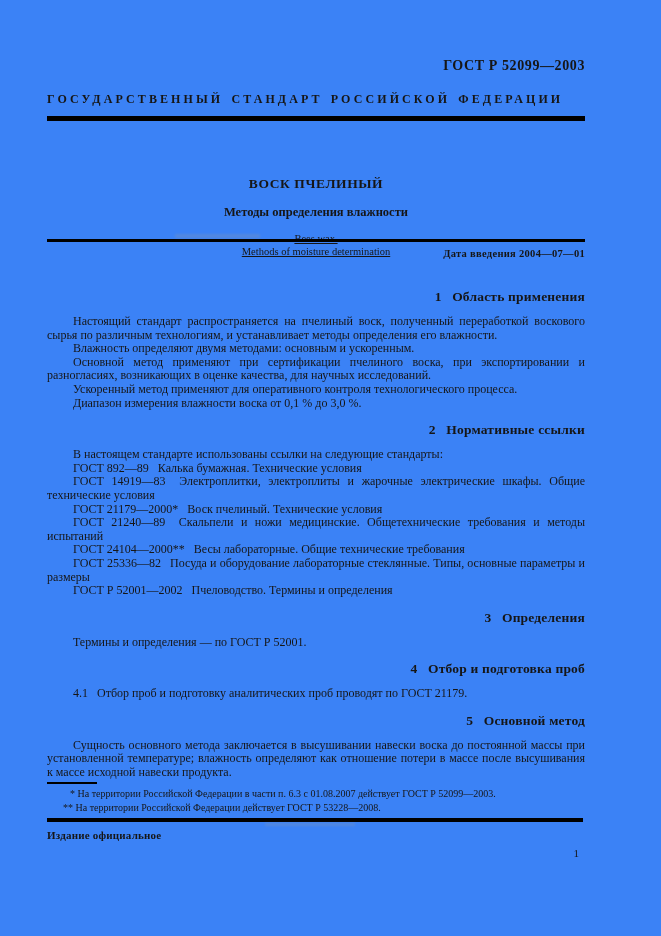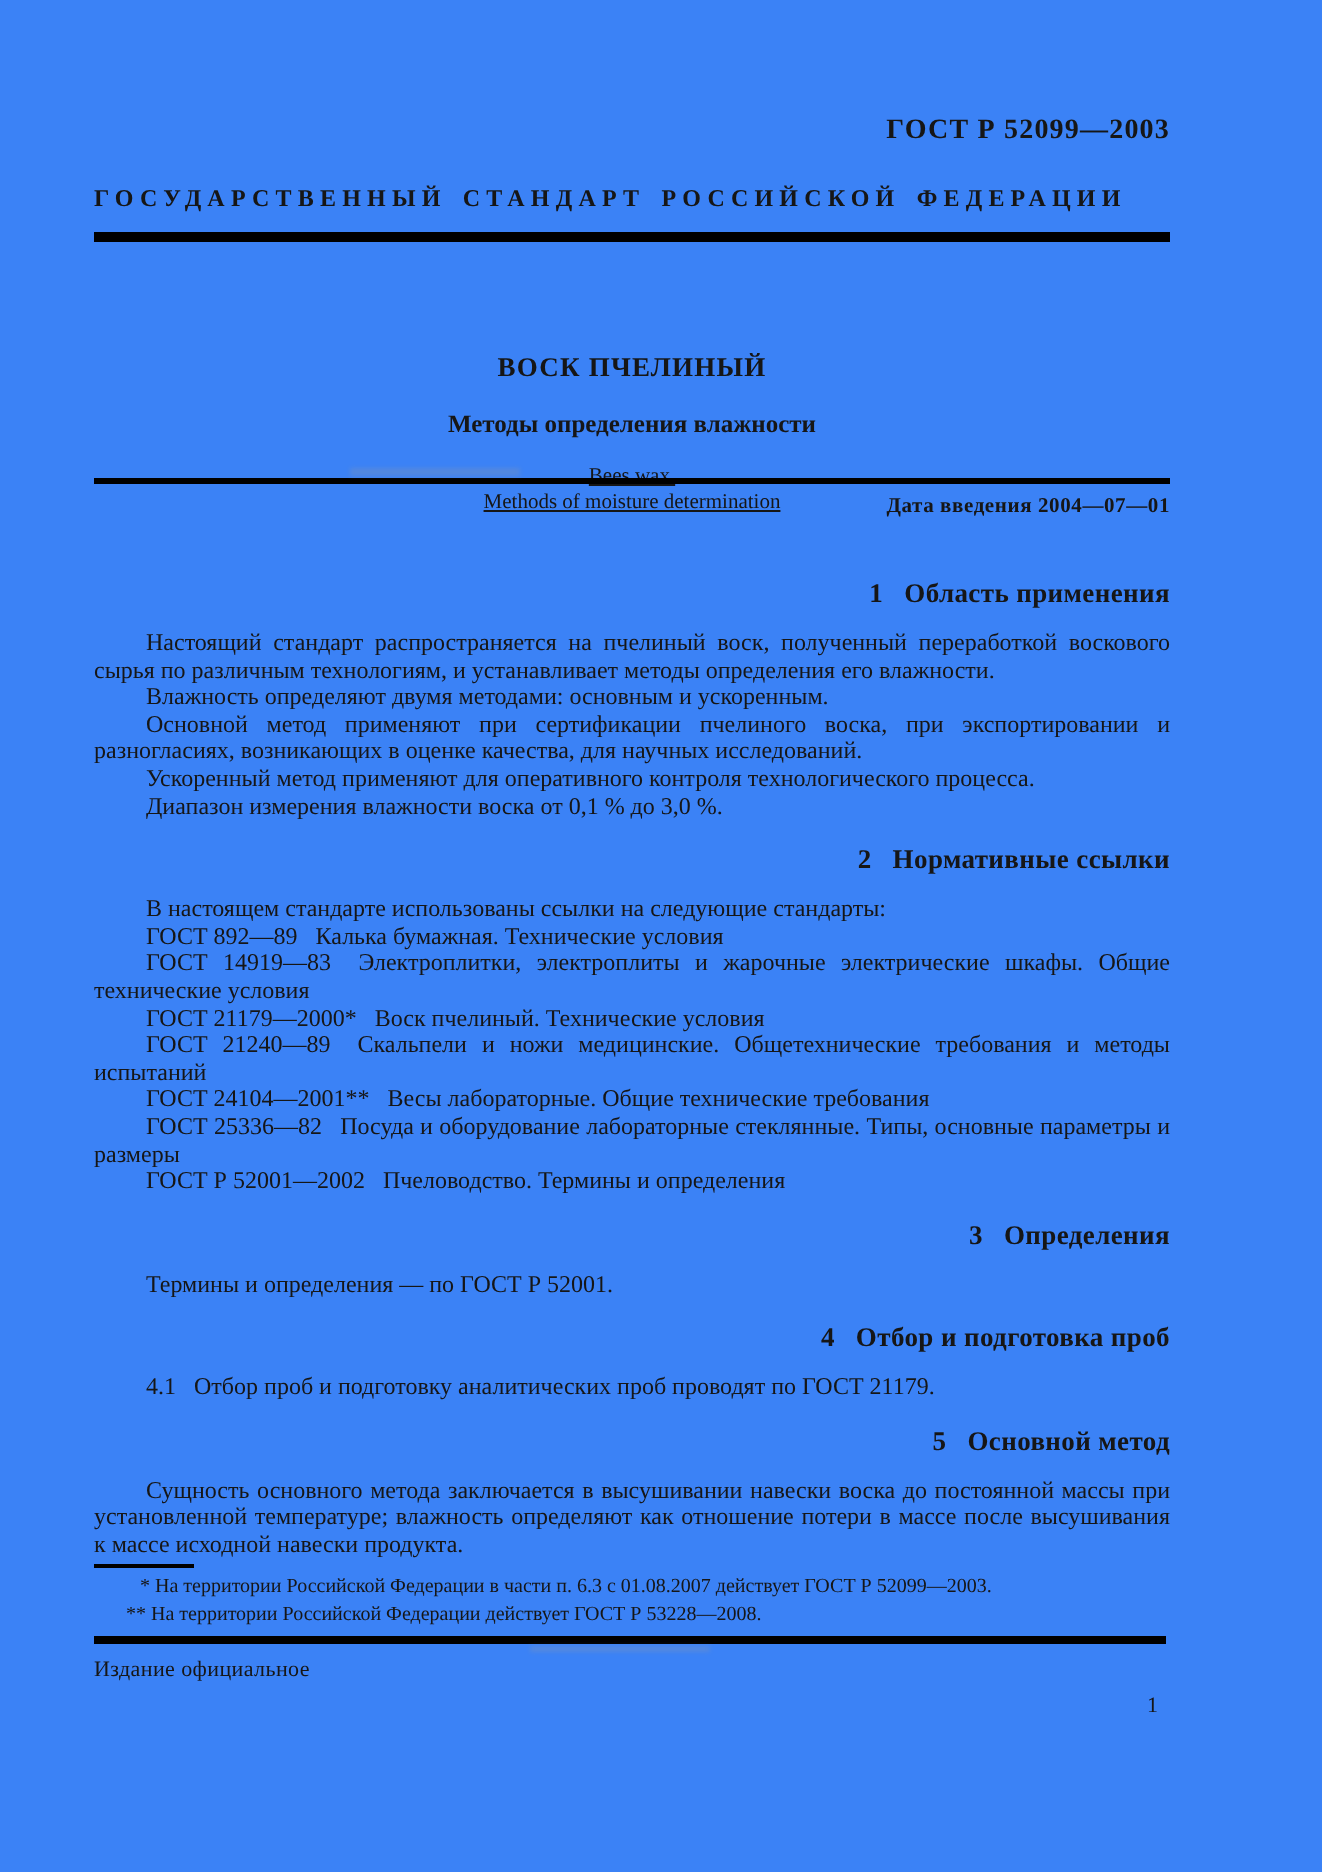--- a/index.html
+++ b/index.html
@@ -67,21 +67,21 @@
   }
   .footnotes .fn1 { text-indent: 23px; }
   .footnotes .fn2 { text-indent: 16px; }
 
   .rule-bottom {
     position: absolute; top: 818px; left: 47px; width: 536px; height: 3.5px;
     background: #000;
   }
   .edition {
     position: absolute; top: 829px; left: 47px;
-    font-size: 11px; font-weight: normal; letter-spacing: 0.2px;
+    font-size: 11px; font-weight: bold; letter-spacing: 0.2px;
   }
   .page-num {
     position: absolute; top: 847px; left: 47px; width: 536px;
     text-align: right; font-size: 11px; padding-right: 4px;
   }
 
   .scan-smudge { position: absolute; background: #9a9a9a; opacity: 0.25; filter: blur(1px); }
   .smudge-1 { top: 234px; left: 175px; width: 85px; height: 4px; }
   .smudge-2 { top: 823px; left: 265px; width: 90px; height: 3px; }
 </style>
@@ -117,21 +117,21 @@
     <p>Основной метод применяют при сертификации пчелиного воска, при экспортировании и разногласиях, возникающих в оценке качества, для научных исследований.</p>
     <p>Ускоренный метод применяют для оперативного контроля технологического процесса.</p>
     <p>Диапазон измерения влажности воска от 0,1 % до 3,0 %.</p>
 
     <h2>2  Нормативные ссылки</h2>
     <p>В настоящем стандарте использованы ссылки на следующие стандарты:</p>
     <p>ГОСТ 892—89  Калька бумажная. Технические условия</p>
     <p>ГОСТ 14919—83  Электроплитки, электроплиты и жарочные электрические шкафы. Общие технические условия</p>
     <p>ГОСТ 21179—2000*  Воск пчелиный. Технические условия</p>
     <p>ГОСТ 21240—89  Скальпели и ножи медицинские. Общетехнические требования и методы испытаний</p>
-    <p>ГОСТ 24104—2001**  Весы лабораторные. Общие технические требования</p>
+    <p>ГОСТ 24104—2000**  Весы лабораторные. Общие технические требования</p>
     <p>ГОСТ 25336—82  Посуда и оборудование лабораторные стеклянные. Типы, основные параметры и размеры</p>
     <p>ГОСТ Р 52001—2002  Пчеловодство. Термины и определения</p>
 
     <h2>3  Определения</h2>
     <p>Термины и определения — по ГОСТ Р 52001.</p>
 
     <h2>4  Отбор и подготовка проб</h2>
     <p>4.1  Отбор проб и подготовку аналитических проб проводят по ГОСТ 21179.</p>
 
     <h2>5  Основной метод</h2>

